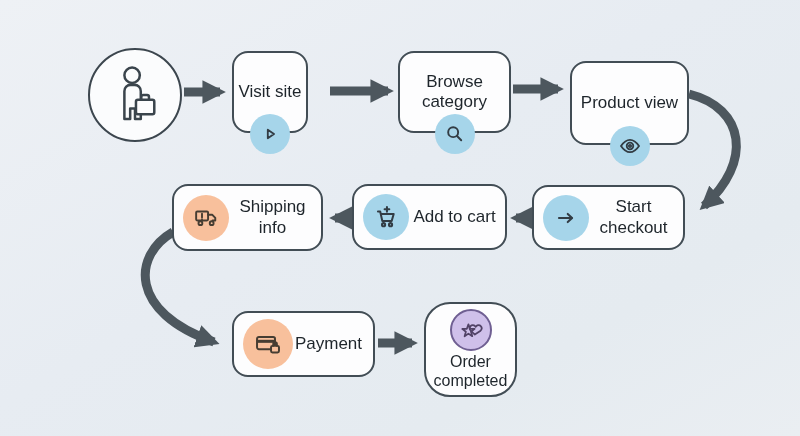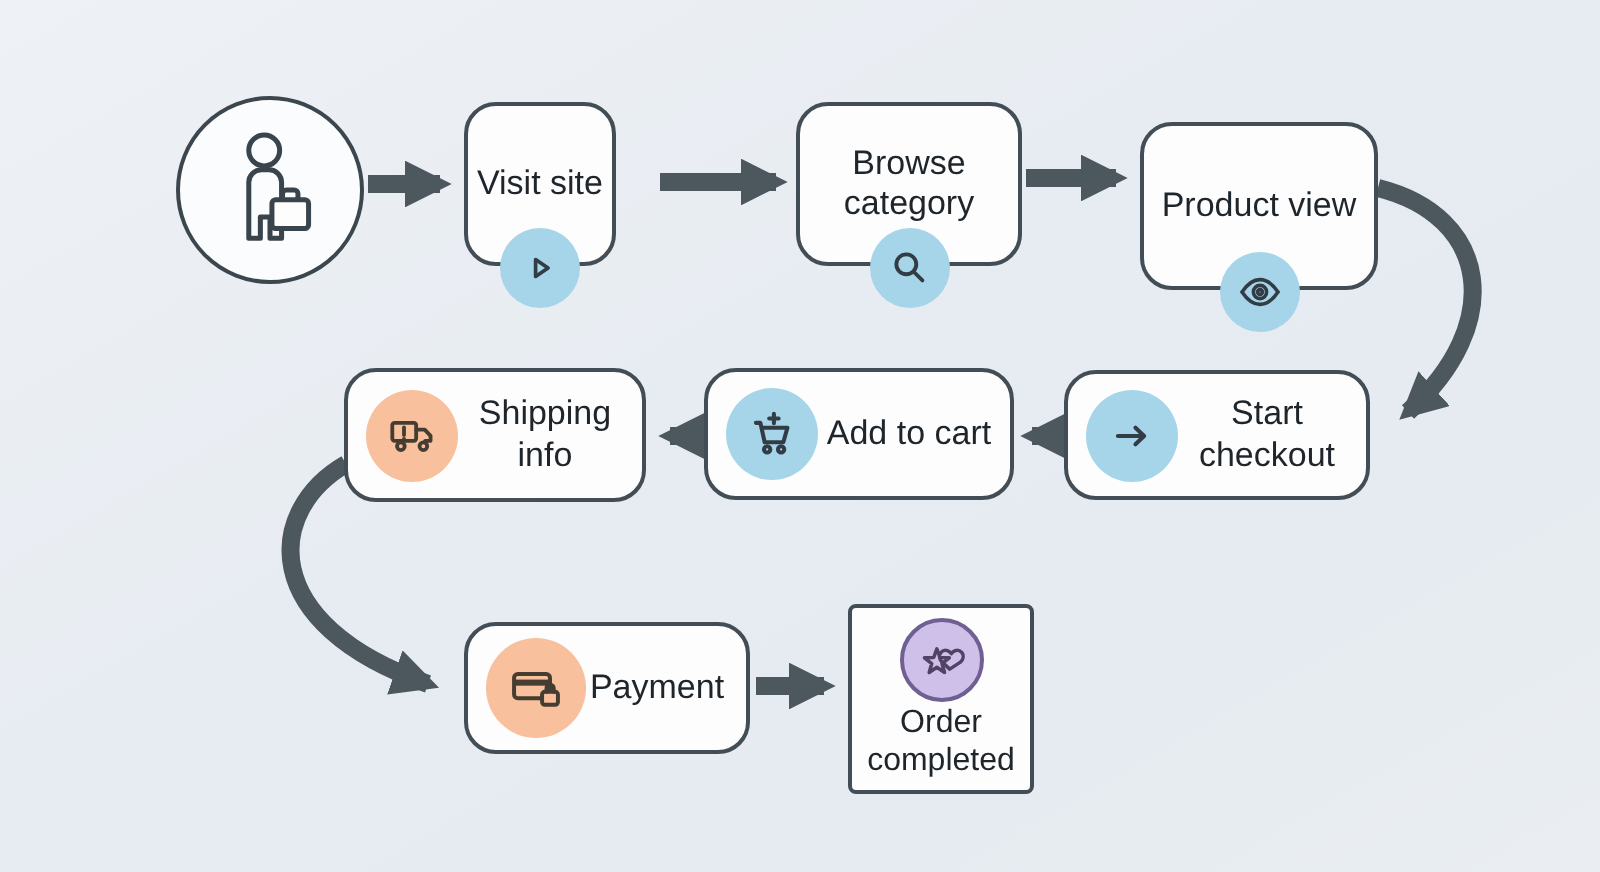--- a/index.html
+++ b/index.html
@@ -30,21 +30,21 @@
   .pad-left-icon{padding-left:50px;}
   .node-label{display:block;}
   #node-visit-site   {left:232px;top:51px;width:76px;height:82px;}
   #node-browse-category{left:398px;top:51px;width:113px;height:82px;}
   #node-product-view {left:570px;top:61px;width:119px;height:84px;}
   #node-start-checkout{left:532px;top:185px;width:153px;height:65px;}
   #node-add-to-cart  {left:352px;top:184px;width:155px;height:66px;}
   #node-shipping-info{left:172px;top:184px;width:151px;height:67px;}
   #node-payment      {left:232px;top:311px;width:143px;height:66px;text-align:center;}
   #node-order-completed{
-    left:424px;top:302px;width:93px;height:95px;border-radius:4px;
+    left:424px;top:302px;width:93px;height:95px;border-radius:26px;
     flex-direction:column;justify-content:flex-start;padding-top:5px;gap:2px;font-size:16px;
   }
   #node-order-completed .icon-circle{width:42px;height:42px;flex:none;}
   #start-persona{left:88px;top:48px;width:94px;height:94px;}
   svg{display:block;}
 </style>
 </head>
 <body>
 
 <div id="canvas">

